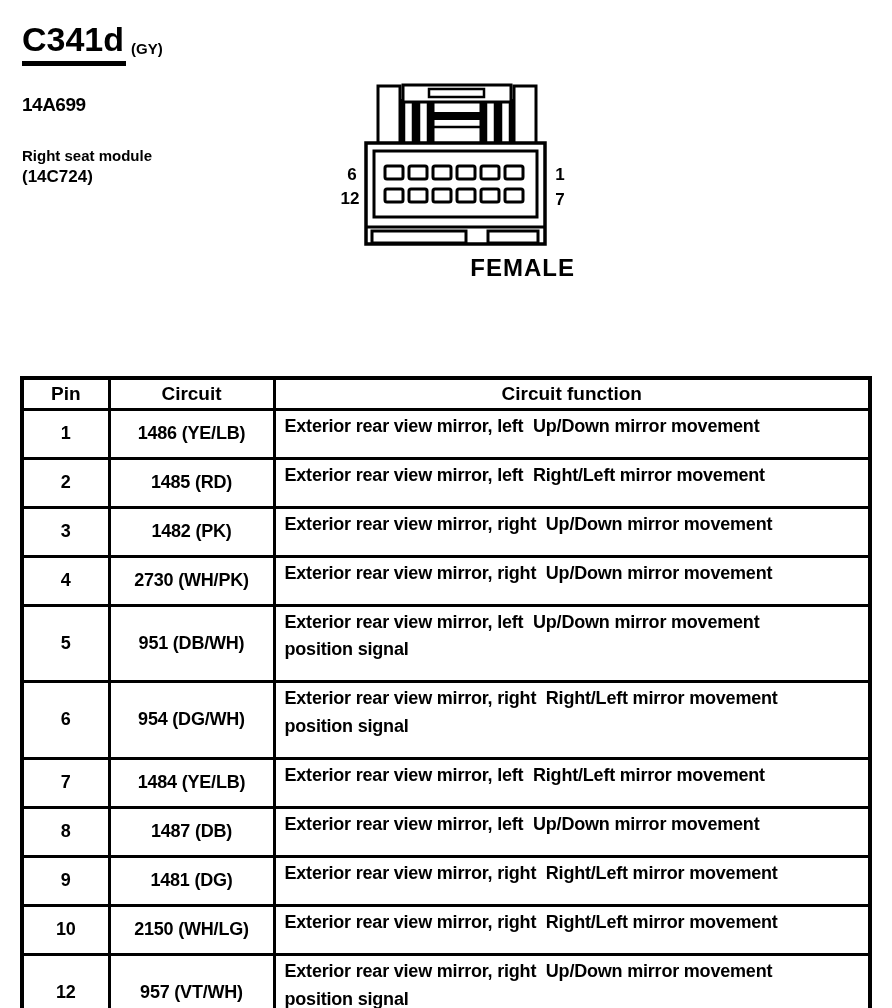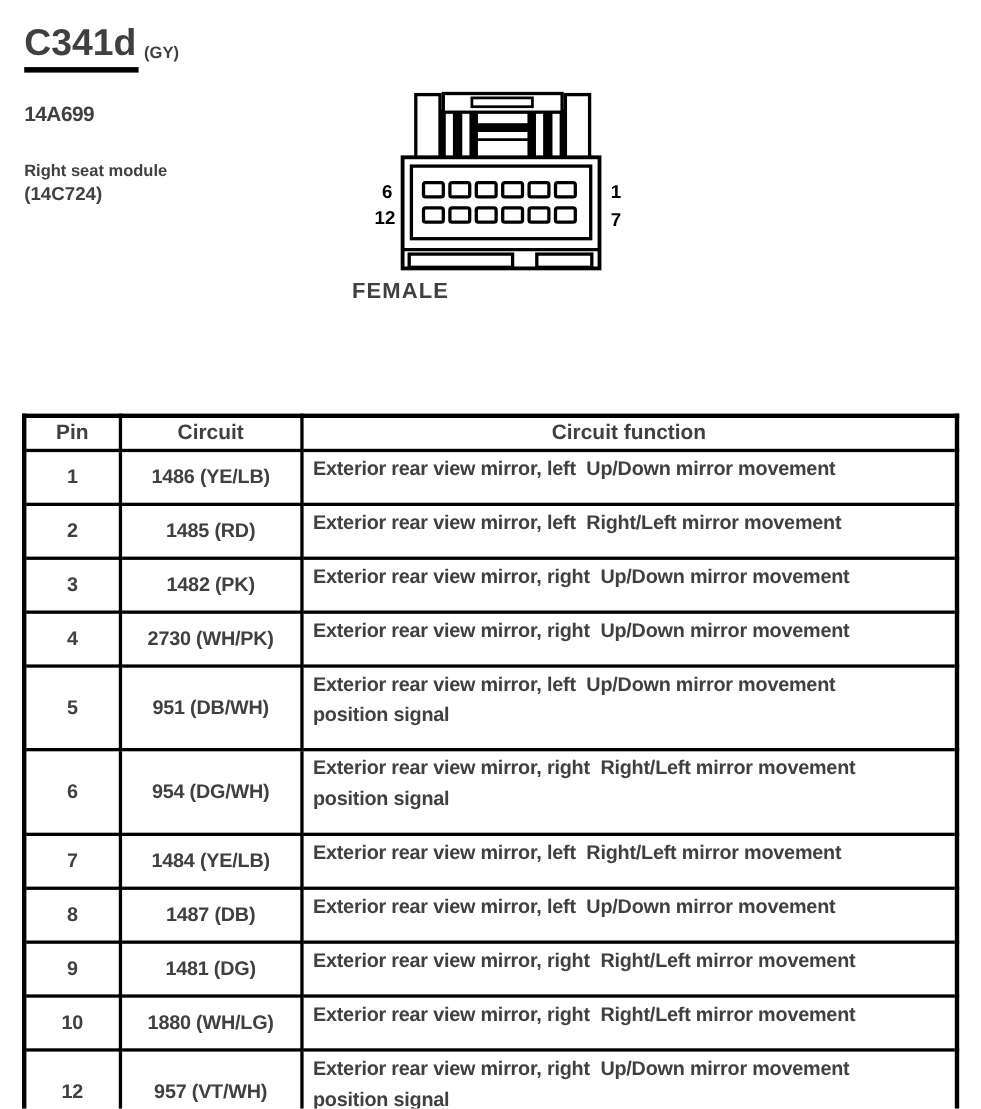--- a/index.html
+++ b/index.html
@@ -1,30 +1,30 @@
 <!DOCTYPE html>
 <html><head>
 <meta charset="utf-8">
 <style>
   html,body{margin:0;padding:0;background:#fff;}
   .page{position:relative;width:892px;height:1008px;background:#ffffff;overflow:hidden;
-        font-family:"Liberation Sans", sans-serif;color:#404040;}
+        font-family:"Liberation Sans", sans-serif;color:#000000;}
 
   
   .conn-id{position:absolute;left:22px;top:22px;font-size:34px;font-weight:700;
            letter-spacing:0px;border-bottom:5px solid #000;padding:0 2px 5px 0;line-height:1.0;}
   .conn-color{position:absolute;left:131px;top:40px;font-size:15px;font-weight:700;}
   .harness{position:absolute;left:22px;top:94px;font-size:19px;font-weight:700;letter-spacing:-0.5px;}
   .comp-name{position:absolute;left:22px;top:147px;font-size:15px;font-weight:700;}
   .comp-num{position:absolute;left:22px;top:167px;font-size:17px;font-weight:700;}
 
   
   .connector-svg{position:absolute;left:330px;top:78px;}
-  .female-label{position:absolute;left:320px;top:254px;width:245px;text-align:left;
-                font-size:20px;font-weight:700;letter-spacing:1px;}
+  .female-label{position:absolute;left:330px;top:254px;width:245px;text-align:right;
+                font-size:24px;font-weight:700;letter-spacing:1px;}
 
   
   .pin-table{position:absolute;left:20px;top:376px;width:848px;border-collapse:collapse;
              table-layout:fixed;border:4px solid #000;}
   .pin-table th{border:3px solid #000;font-size:19px;font-weight:700;height:28px;
                 text-align:center;vertical-align:middle;padding:0;}
   .pin-table td{border:3px solid #000;font-size:18px;font-weight:700;letter-spacing:-0.2px;
                 vertical-align:middle;padding:0;text-align:center;line-height:1.55;}
   .pin-table td.fn{text-align:left;padding:2px 6px 16px 9px;white-space:pre;}
   tr.h-s{height:38px;}
@@ -149,21 +149,21 @@
         <td>1487 (DB)</td>
         <td class="fn">Exterior rear view mirror, left  Up/Down mirror movement</td>
       </tr>
       <tr class="h-s">
         <td>9</td>
         <td>1481 (DG)</td>
         <td class="fn">Exterior rear view mirror, right  Right/Left mirror movement</td>
       </tr>
       <tr class="h-s">
         <td>10</td>
-        <td>1880 (WH/LG)</td>
+        <td>2150 (WH/LG)</td>
         <td class="fn">Exterior rear view mirror, right  Right/Left mirror movement</td>
       </tr>
       <tr class="h-d">
         <td>12</td>
         <td>957 (VT/WH)</td>
         <td class="fn">Exterior rear view mirror, right  Up/Down mirror movement
 position signal</td>
       </tr>
     </tbody>
   </table>

